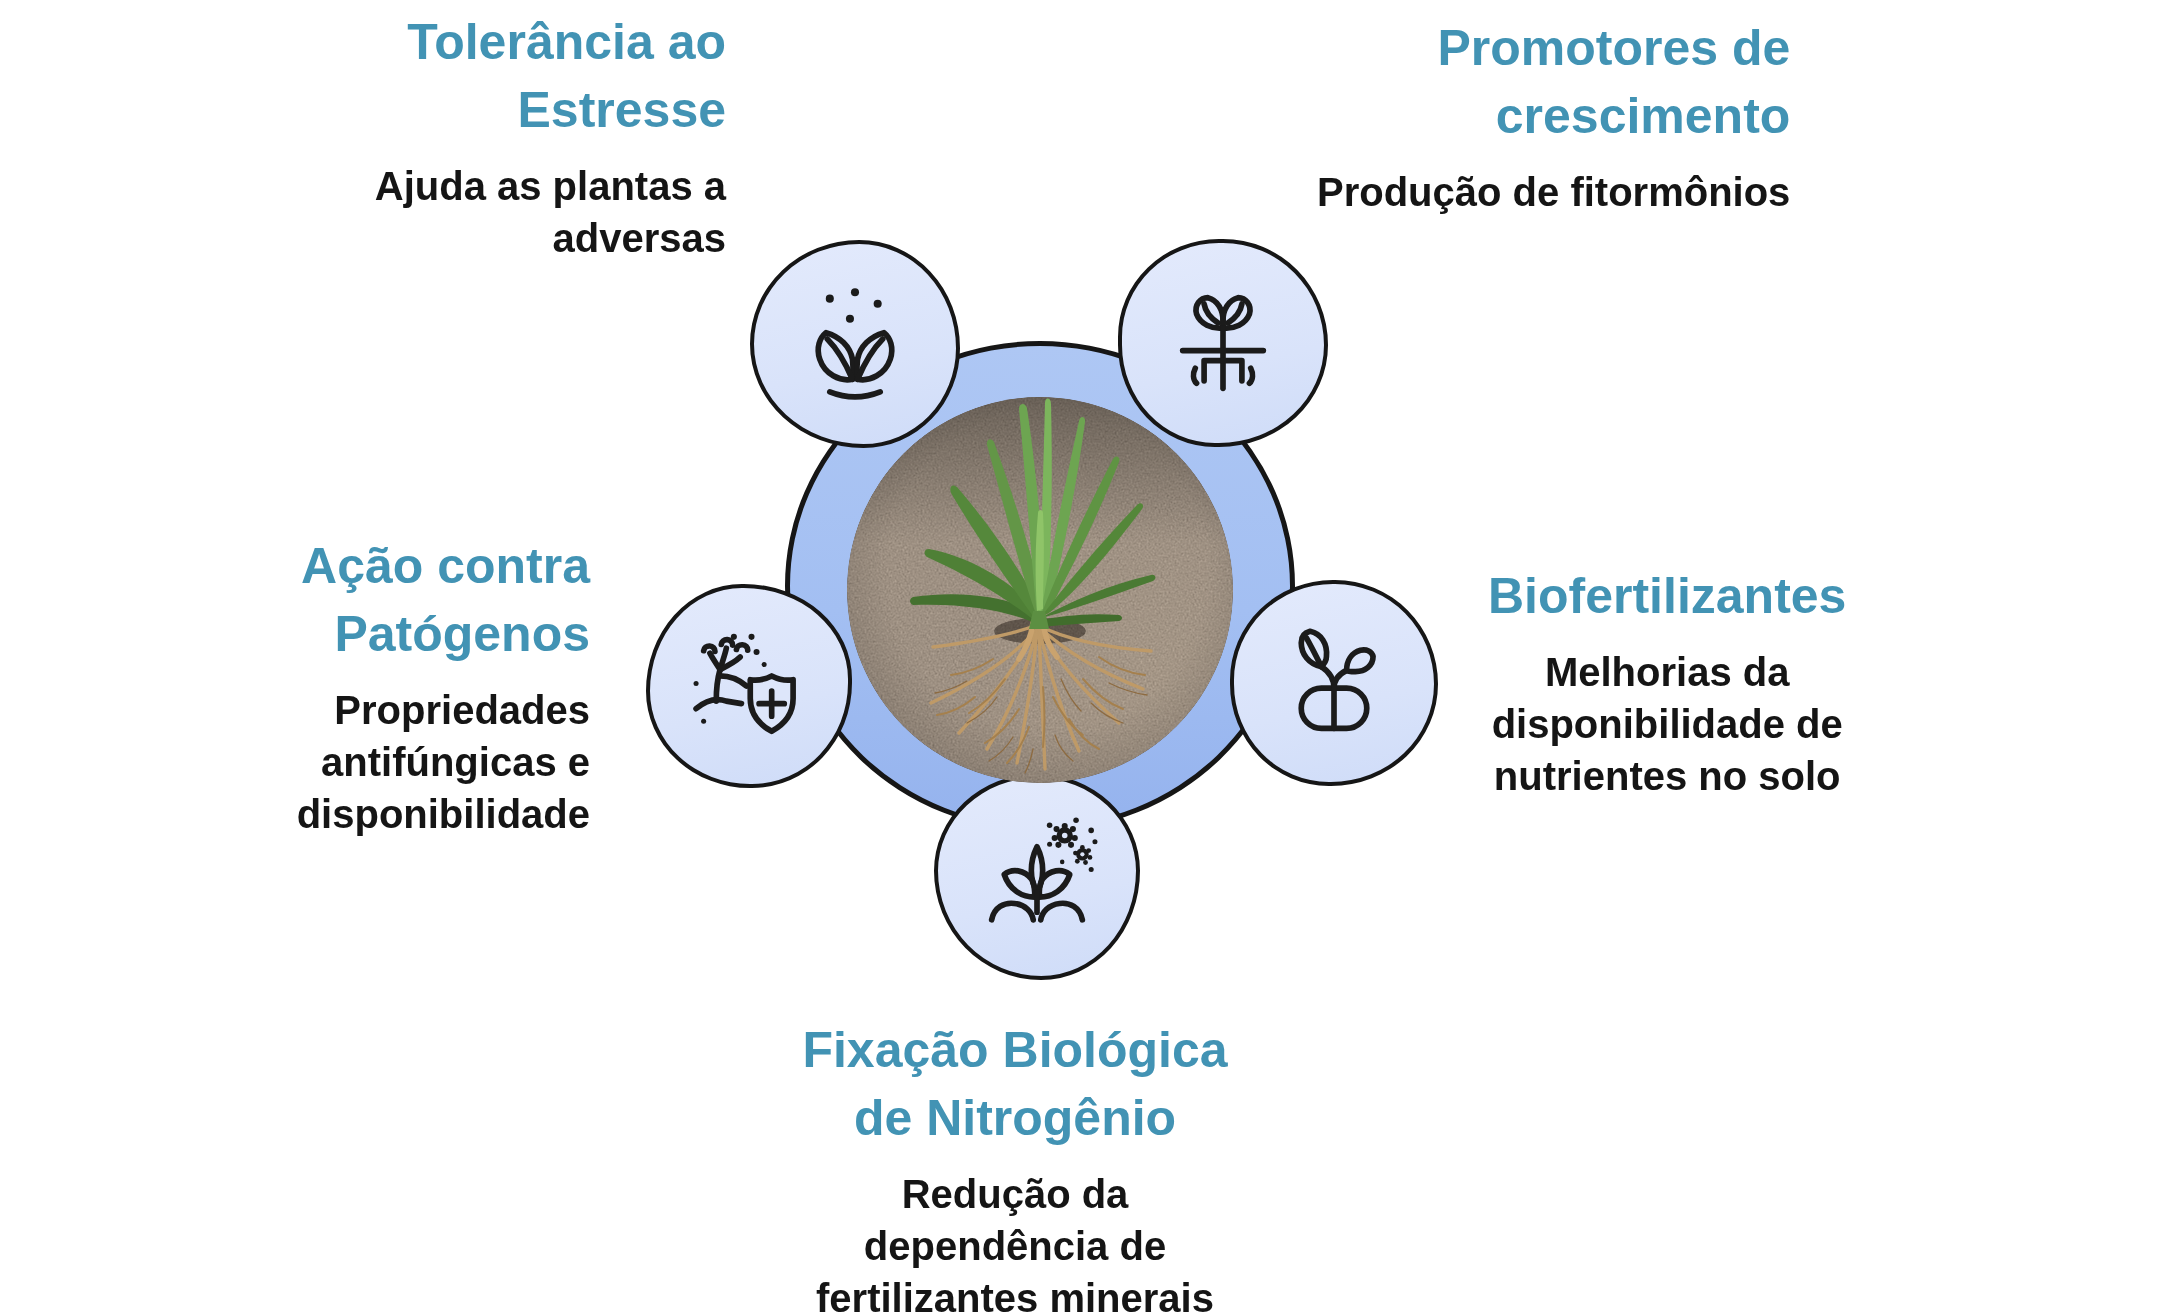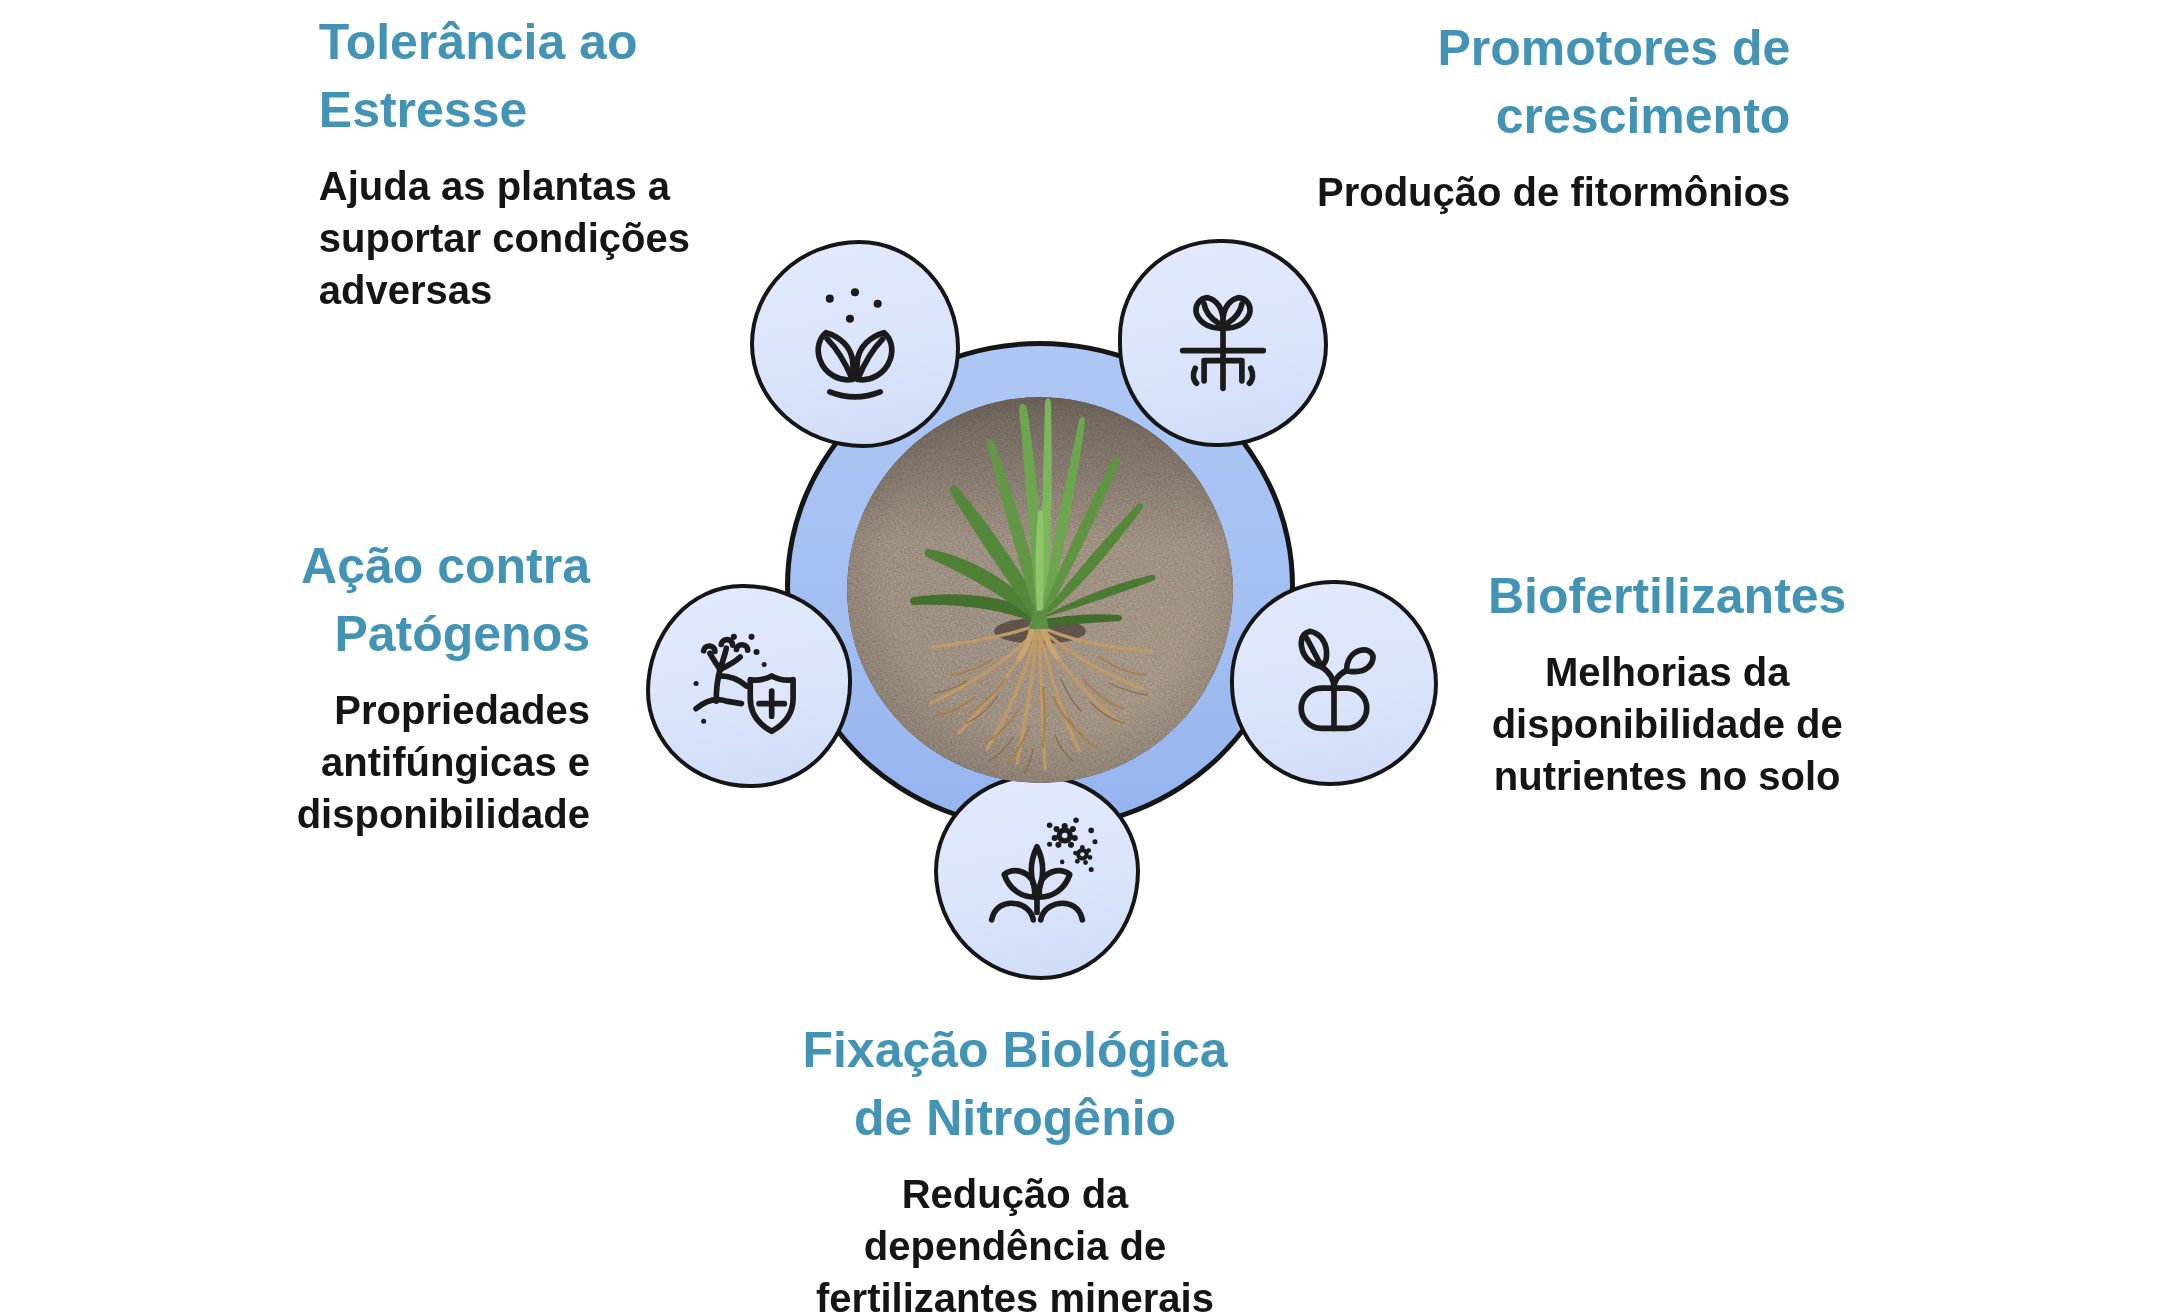--- a/index.html
+++ b/index.html
@@ -28,21 +28,21 @@
 
   
   .photo{position:absolute;left:847px;top:397px;width:386px;height:386px;border-radius:50%;overflow:hidden;}
   .photo svg{display:block;width:386px;height:386px;}
 
   
   .label{position:absolute;}
   .label .hl{font-size:50px;line-height:68px;font-weight:700;color:#4293b4;white-space:nowrap;}
   .label .b{margin-top:16px;font-weight:bold;}
   .label .bl{font-size:40px;line-height:52px;color:#151515;white-space:nowrap;}
-  #lb-stress  {top:8px;right:1468px;text-align:left;}
+  #lb-stress  {top:8px;right:1432px;text-align:right;}
   #lb-growth  {top:14px;left:1317px;text-align:right;}
   #lb-pathogen{top:532px;right:1568px;text-align:right;}
   #lb-biofert {top:562px;left:1488px;text-align:center;}
   #lb-nitrogen{top:1016px;left:1015px;transform:translateX(-50%);text-align:center;}
 </style>
 </head>
 <body>
 
 <div id="canvas">
 
@@ -239,21 +239,20 @@
     </svg>
   </div>
 
   <div class="label" id="lb-stress">
     <div class="h">
       <div class="hl">Tolerância ao</div>
       <div class="hl">Estresse</div>
     </div>
     <div class="b">
       <div class="bl">Ajuda as plantas a</div>
-      <div class="bl">suportar condições</div>
       <div class="bl">adversas</div>
     </div>
   </div>
 
   <div class="label" id="lb-growth">
     <div class="h">
       <div class="hl">Promotores de</div>
       <div class="hl">crescimento</div>
     </div>
     <div class="b">

